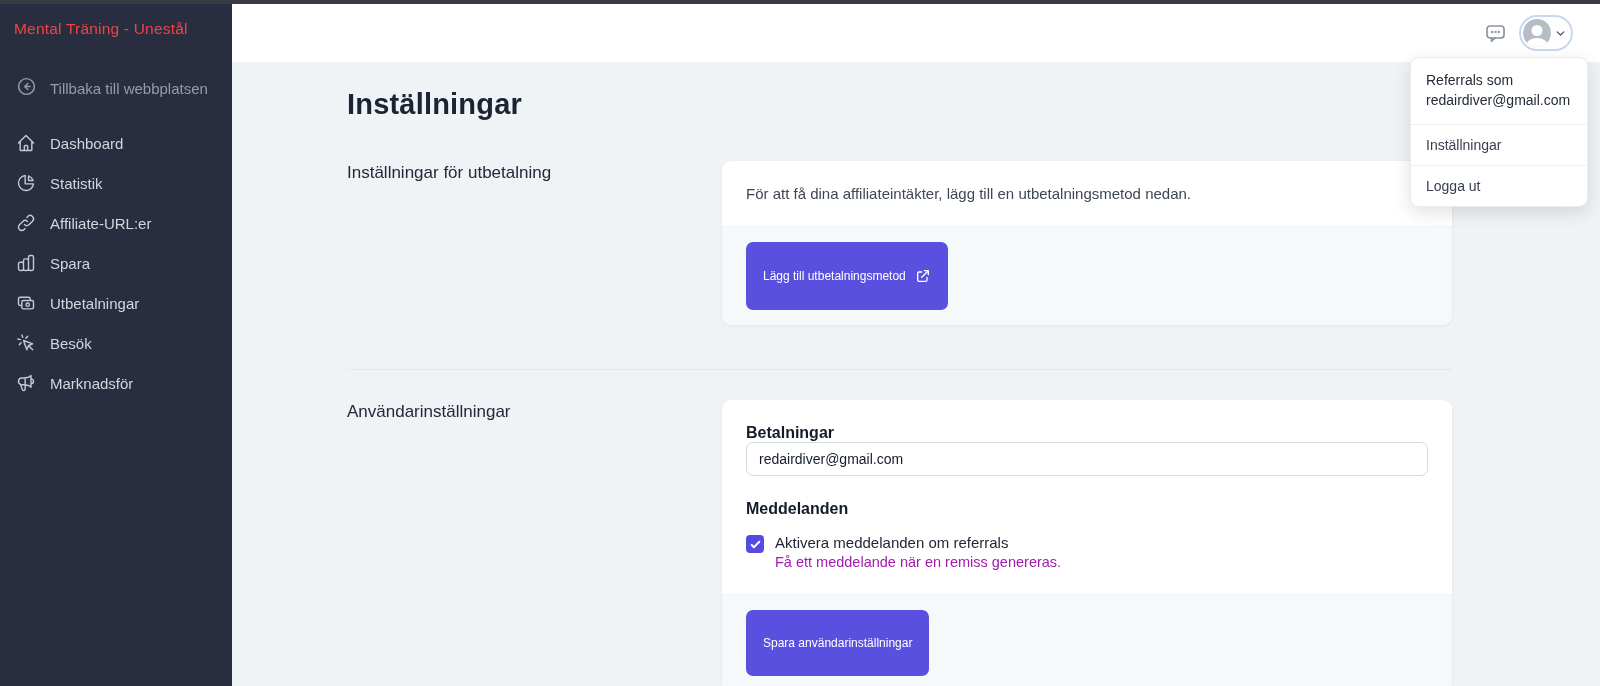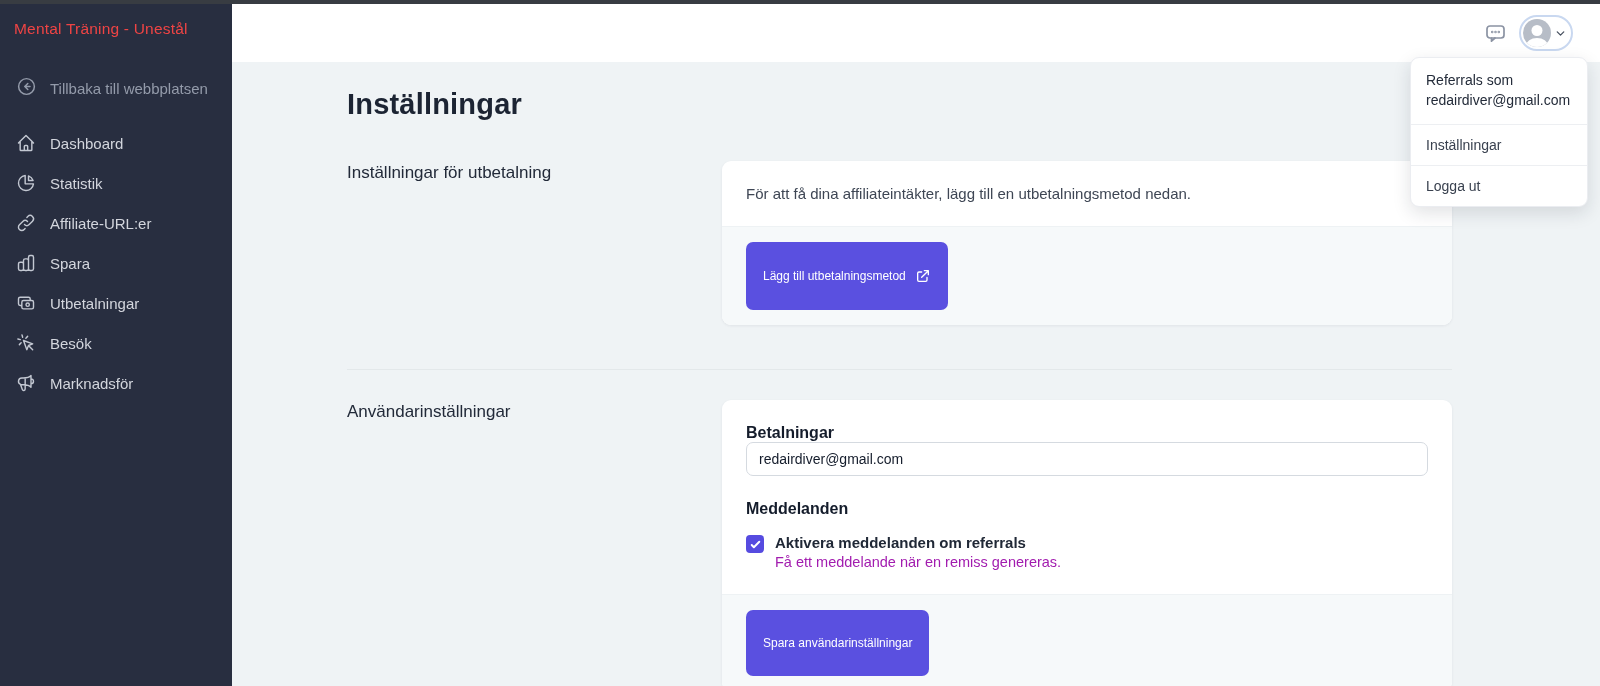--- a/index.html
+++ b/index.html
@@ -48,21 +48,21 @@
   .btn .icn { color:#dcd9f8; }
   .rule { height:1px; background:#e3e8ea; margin:44px 0 0 0; }
   .section.second { margin-top:30px; }
 
   .card h3 { font-size:16px; font-weight:700; color:#141c2b; }
   .field-label { display:block; font-size:15px; color:#1f2733; margin:22px 0 9px 0; }
   .text-input { width:100%; height:34px; border:1px solid #d5dae0; border-radius:7px; padding:0 12px; font-size:14px; color:#141c2b; font-family:inherit; background:#fff; }
   .subhead { margin-top:24px; }
   .check-row { display:flex; gap:11px; margin-top:16px; }
   .checkbox { flex:0 0 18px; width:18px; height:18px; margin-top:1px; border-radius:4px; background:#564be0; display:flex; align-items:center; justify-content:center; cursor:pointer; }
-  .check-text .check-label { font-size:15px; font-weight:700; color:#202836; }
+  .check-text .check-label { font-size:15px; font-weight:400; color:#202836; }
   .check-text .check-desc { font-size:14.5px; color:#a21caf; margin-top:3px; }
 </style>
 </head>
 <body>
 
 <div class="app">
   <div class="top-strip"></div>
 
   <aside class="sidebar">
     <div class="sidebar-title">Mental Träning - Unestål</div>

